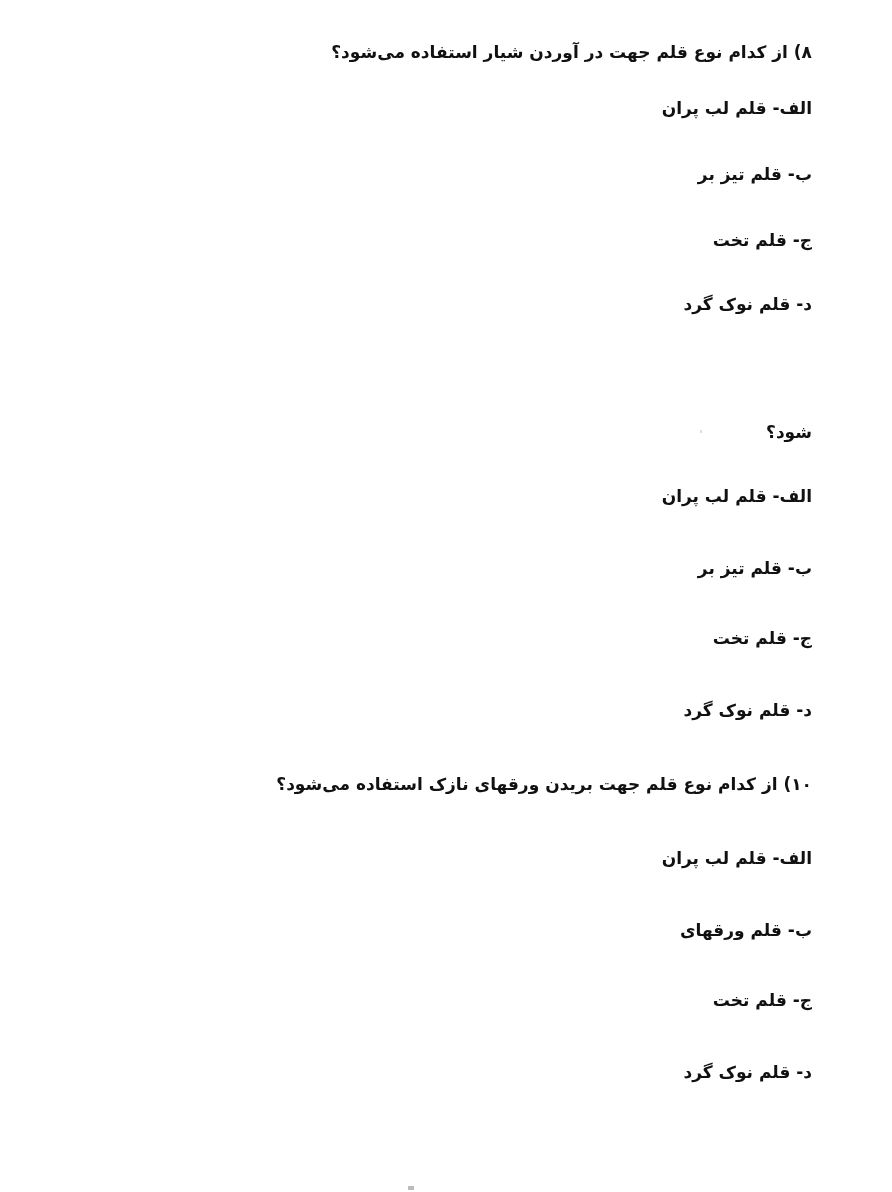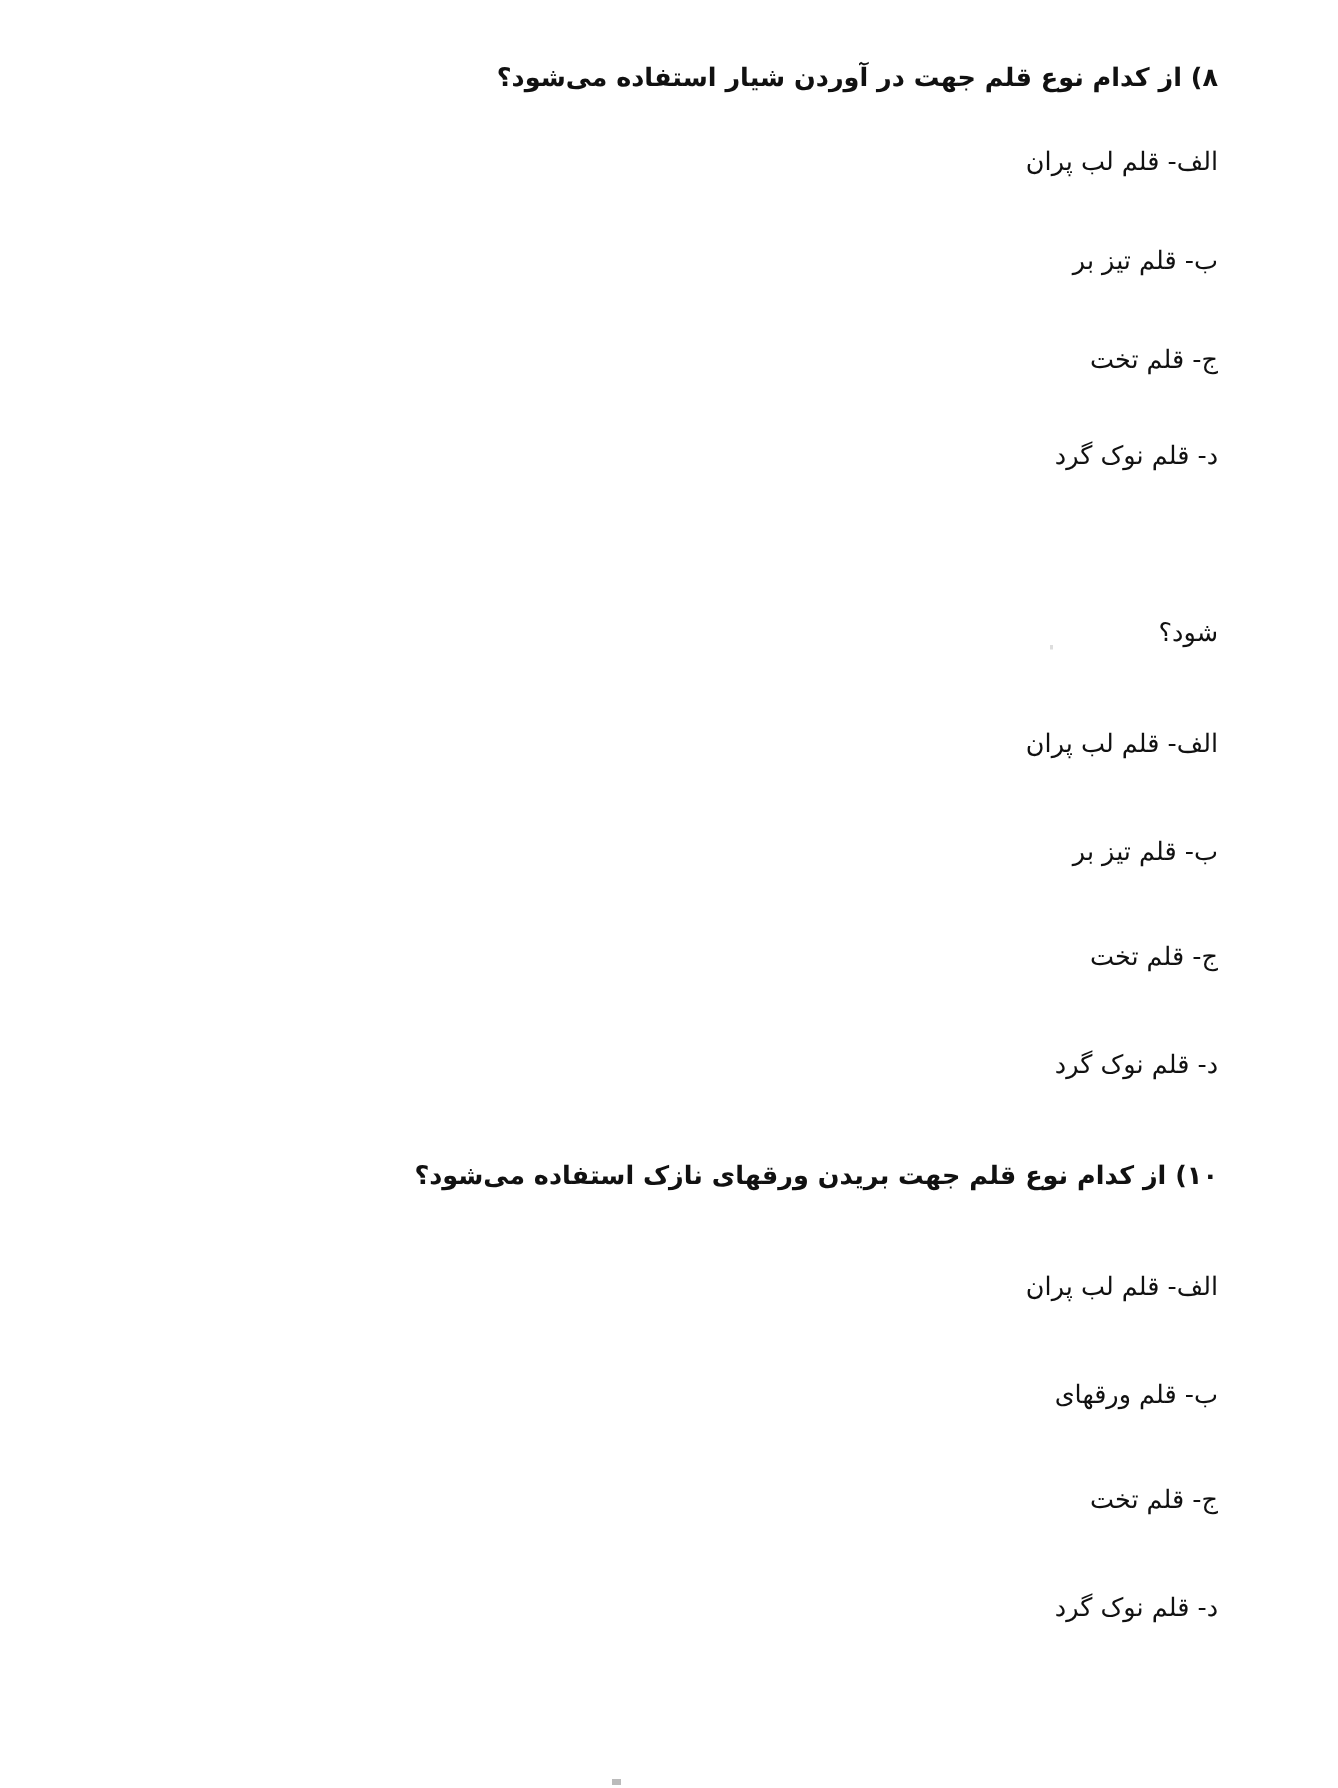--- a/index.html
+++ b/index.html
@@ -36,20 +36,21 @@
       font-size: 17px;
     }
     .q-wide {
       right: 80px;
       left: 28px;
       text-align: justify;
       text-align-last: justify;
     }
     .opt {
       font-size: 17px;
+      font-weight: bold;
     }
     .mark {
       position: absolute;
       left: 408px;
       top: 1186px;
       width: 6px;
       height: 4px;
       background: #bbbbbb;
     }
     .speck {
@@ -65,21 +66,21 @@
 <body>
 
 <div class="page">
 
   <div class="line q" style="top:20px;margin-top:20px;">۸) از کدام نوع قلم جهت در آوردن شیار استفاده می‌شود؟</div>
   <div class="line opt" style="top:96px;">الف- قلم لب پران</div>
   <div class="line opt" style="top:162px;">ب- قلم تیز بر</div>
   <div class="line opt" style="top:228px;">ج- قلم تخت</div>
   <div class="line opt" style="top:292px;">د- قلم نوک گرد</div>
 
-  <div class="line opt" style="top:410px;">شود؟</div>
+  <div class="line opt" style="top:420px;">شود؟</div>
   <div class="speck"></div>
   <div class="line opt" style="top:484px;">الف- قلم لب پران</div>
   <div class="line opt" style="top:556px;">ب- قلم تیز بر</div>
   <div class="line opt" style="top:626px;">ج- قلم تخت</div>
   <div class="line opt" style="top:698px;">د- قلم نوک گرد</div>
 
   <div class="line q" style="top:772px;">۱۰) از کدام نوع قلم جهت بریدن ورقهای نازک استفاده می‌شود؟</div>
   <div class="line opt" style="top:846px;">الف- قلم لب پران</div>
   <div class="line opt" style="top:918px;">ب- قلم ورقهای</div>
   <div class="line opt" style="top:988px;">ج- قلم تخت</div>

